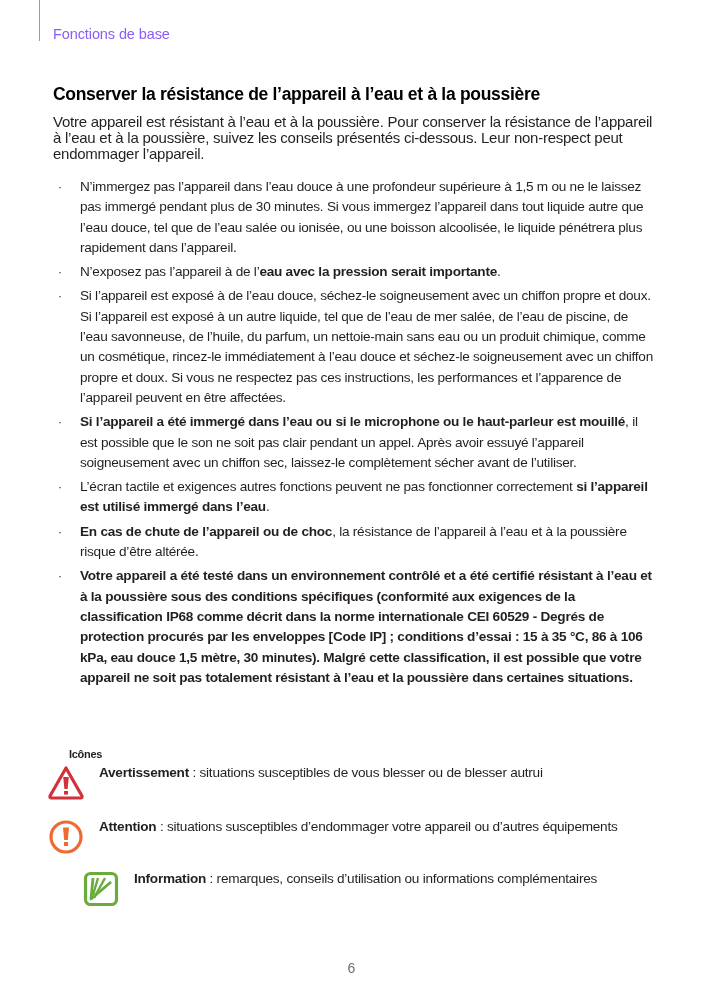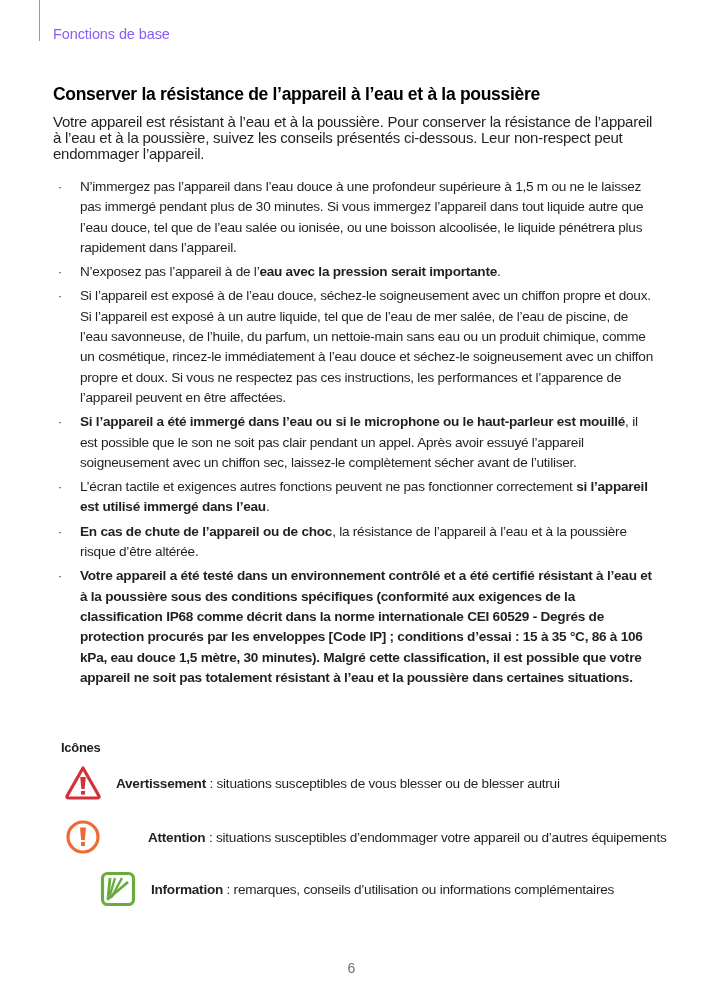--- a/index.html
+++ b/index.html
@@ -27,25 +27,25 @@
   ul.tips { list-style: none; margin: 5px 0 0 0; padding: 0; }
   ul.tips li {
     position: relative; padding-left: 27px; font-size: 13.6px; line-height: 20.3px;
     letter-spacing: -0.25px; margin-bottom: 4px;
   }
   ul.tips li .bullet {
     position: absolute; left: 5px; top: 0; font-size: 12px; color: #231f20;
   }
   b { font-weight: bold; }
   h2.icons-title {
-    margin: 8px; position: absolute; left: 53px; top: 732px; font-size: 13px; font-weight: bold;
+    margin: 16px; position: absolute; left: 53px; top: 732px; font-size: 11px; font-weight: bold;
     letter-spacing: -0.3px;
   }
   .icon-row {
-    position: absolute; left: 65px; display: flex; align-items: center; width: 620px;
+    position: absolute; left: 48px; display: flex; align-items: flex-start; width: 620px;
   }
   .icon-row .icon { width: 36px; height: 36px; flex: 0 0 36px; }
   .icon-row .desc {
     margin-left: 15px; font-size: 13.6px; letter-spacing: -0.25px;
   }
   .page-number {
     position: absolute; left: 0; width: 703px; top: 960px; text-align: center;
     font-size: 14px; color: #6d6e71;
   }
 </style>
@@ -75,21 +75,21 @@
   <svg class="icon" viewBox="0 0 36 36">
     <path d="M18 3 L34 31 Q34.5 33 32.5 33 L3.5 33 Q1.5 33 2 31 Z" fill="none" stroke="#d3313a" stroke-width="3.2" stroke-linejoin="round"></path>
     <path d="M15.2 12 L20.8 12 L19.6 24 L16.4 24 Z" fill="#d3313a"></path>
     <rect x="16" y="26" width="4" height="3.6" fill="#d3313a"></rect>
   </svg>
   <div class="desc">
     <b>Avertissement</b><span> : </span><span>situations susceptibles de vous blesser ou de blesser autrui</span>
   </div>
 </div>
 
-<div class="icon-row" style="top:819px;gap:32px;">
+<div class="icon-row" style="top:819px;">
   <svg class="icon" viewBox="0 0 36 36">
     <circle cx="18" cy="18" r="15" fill="none" stroke="#ef6a32" stroke-width="3.2"></circle>
     <path d="M15 8.5 L21 8.5 L19.8 21 L16.2 21 Z" fill="#ef6a32"></path>
     <rect x="16" y="23" width="4" height="4" fill="#ef6a32"></rect>
   </svg>
   <div class="desc">
     <b>Attention</b><span> : </span><span>situations susceptibles d’endommager votre appareil ou d’autres équipements</span>
   </div>
 </div>
 

